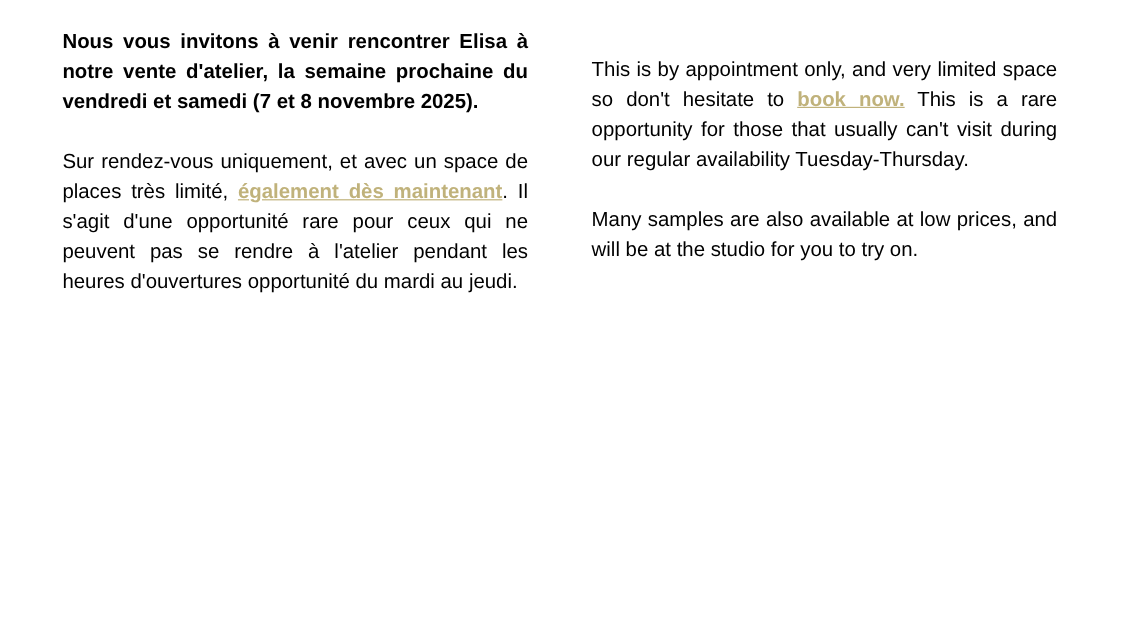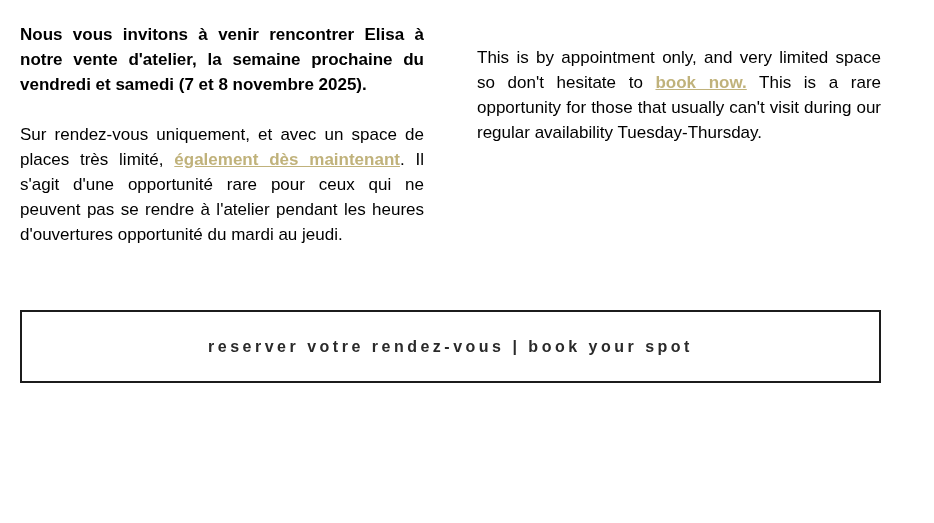--- a/index.html
+++ b/index.html
@@ -8,21 +8,21 @@
     background: #ffffff;
   }
   body {
     width: 934px;
     height: 523px;
     font-family: "Liberation Sans", "DejaVu Sans", sans-serif;
     color: #000000;
     overflow: hidden;
   }
   .content {
-    padding: 22px 53px 0 20px;
+    padding: 22px 53px 0 52px;
   }
   .columns {
     display: flex;
     gap: 53px;
   }
   .col {
     flex: 1 1 0;
     min-width: 0;
   }
   .col-en {
@@ -76,21 +76,19 @@
       <p class="bold">Nous vous invitons à venir rencontrer Elisa à notre vente d'atelier, la semaine prochaine du vendredi et samedi (7 et 8 novembre 2025).</p>
 
       <p><span>Sur rendez-vous uniquement, et avec un space de places très limité, </span><a class="link" style="color: rgb(192, 178, 123);">également dès maintenant</a><span>. Il s'agit d'une opportunité rare pour ceux qui ne peuvent pas se rendre à l'atelier pendant les heures d'ouvertures opportunité du mardi au jeudi.</span></p>
 
     </div>
 
     <div class="col col-en">
 
       <p><span>This is by appointment only, and very limited space so don't hesitate to </span><a class="link" style="color: rgb(192, 178, 123); text-decoration: underline;">book now.</a><span> This is a rare opportunity for those that usually can't visit during our regular availability Tuesday-Thursday.</span></p>
 
+      <p>Many samples are also available at low prices, and will be at the studio for you to try on.</p>
     </div>
 
   </div>
 
-  <div class="cta">
-    <span class="cta-label">reserver votre rendez-vous | book your spot</span>
-  </div>
 
 </div>
 
 </body></html>

